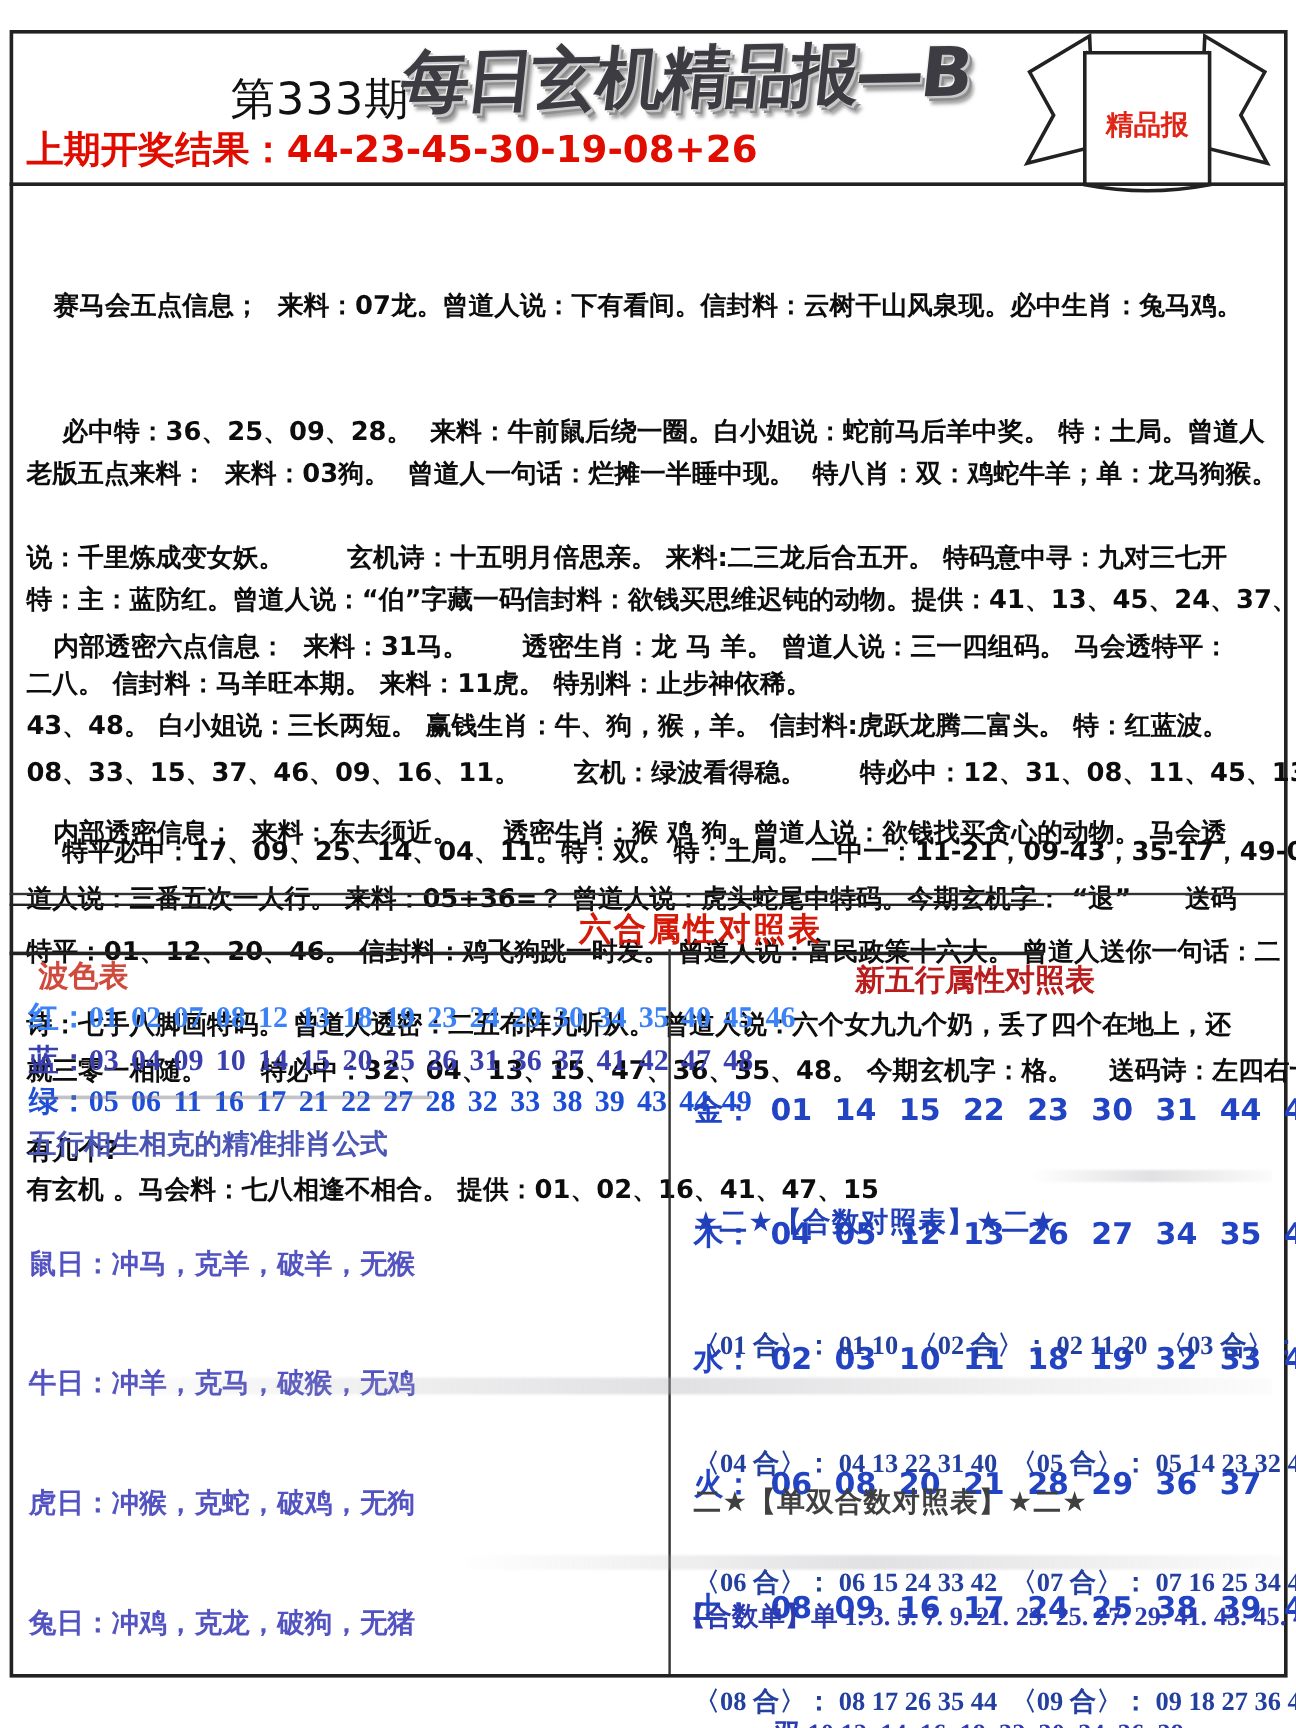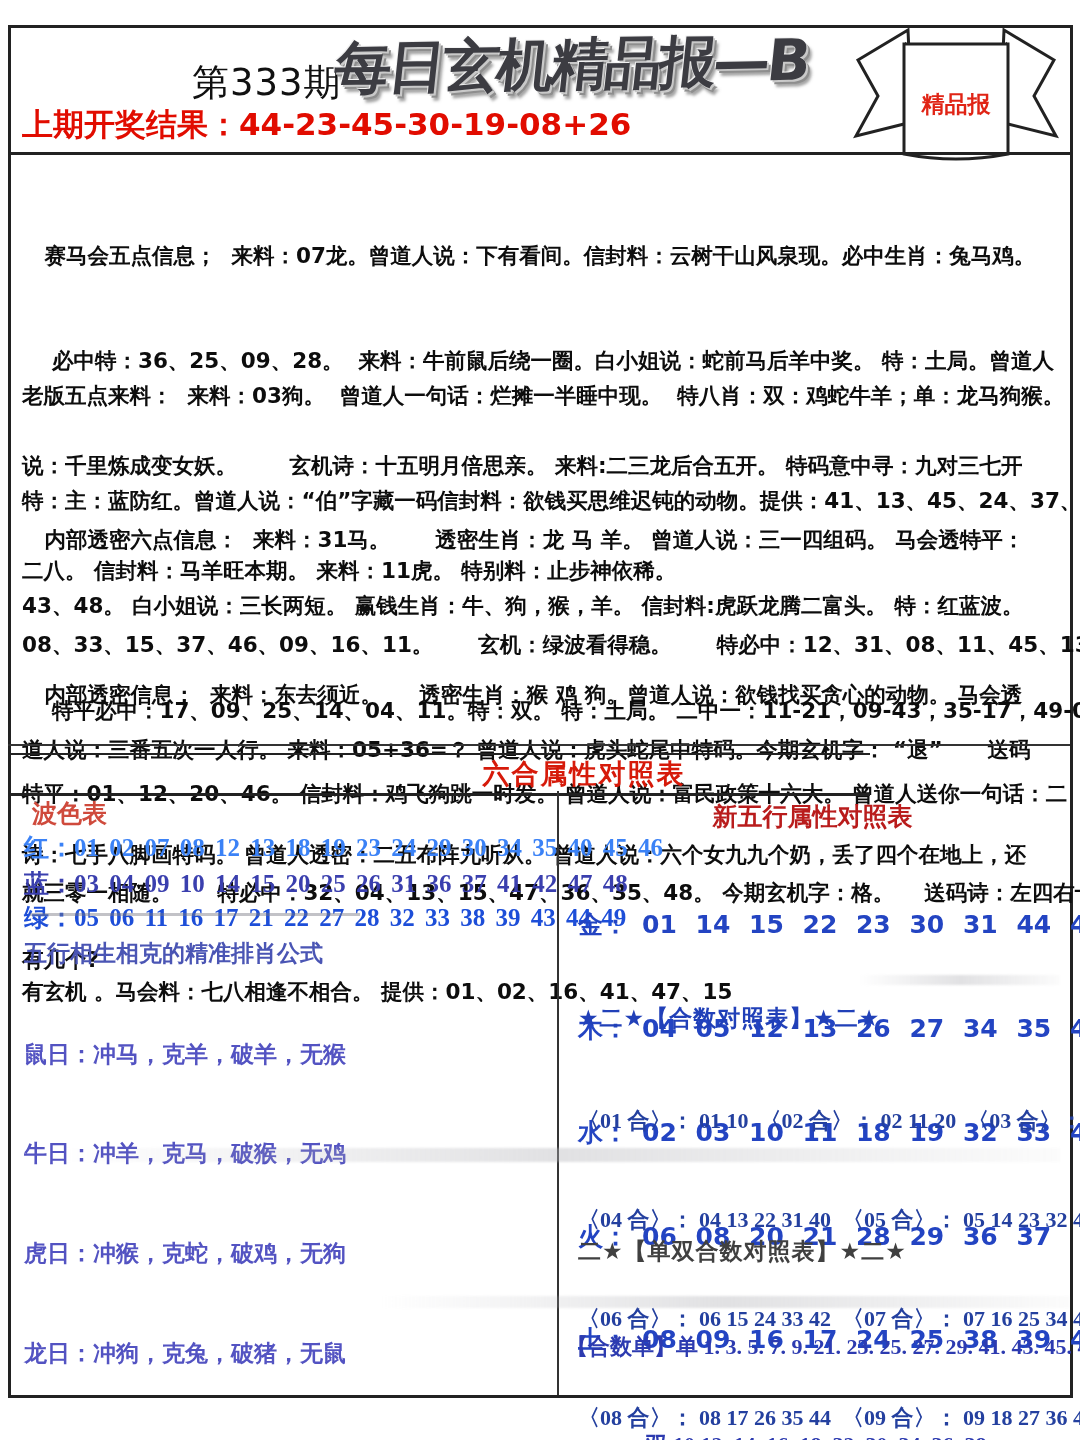--- a/index.html
+++ b/index.html
@@ -123,20 +123,21 @@
 
 <div class="abs bose-title">波色表</div>
 <div class="abs wave-row wave-red serifed"><span>红：</span><span>01 02 07 08 12 13 18 19 23 24 29 30 34 35 40 45 46</span></div>
 <div class="abs wave-row wave-blue serifed"><span>蓝：</span><span>03 04 09 10 14 15 20 25 26 31 36 37 41 42 47 48</span></div>
 <div class="abs wave-row wave-green serifed"><span>绿：</span><span>05 06 11 16 17 21 22 27 28 32 33 38 39 43 44 49</span></div>
 <div class="abs formula-title">五行相生相克的精准排肖公式</div>
 <div class="abs zodiac">
   <div>鼠日：冲马，克羊，破羊，无猴</div>
   <div>牛日：冲羊，克马，破猴，无鸡</div>
   <div>虎日：冲猴，克蛇，破鸡，无狗</div>
+  <div>兔日：冲鸡，克龙，破狗，无猪</div>
   <div>龙日：冲狗，克兔，破猪，无鼠</div>
   
   
   
   
   
   
   
 </div>
 

